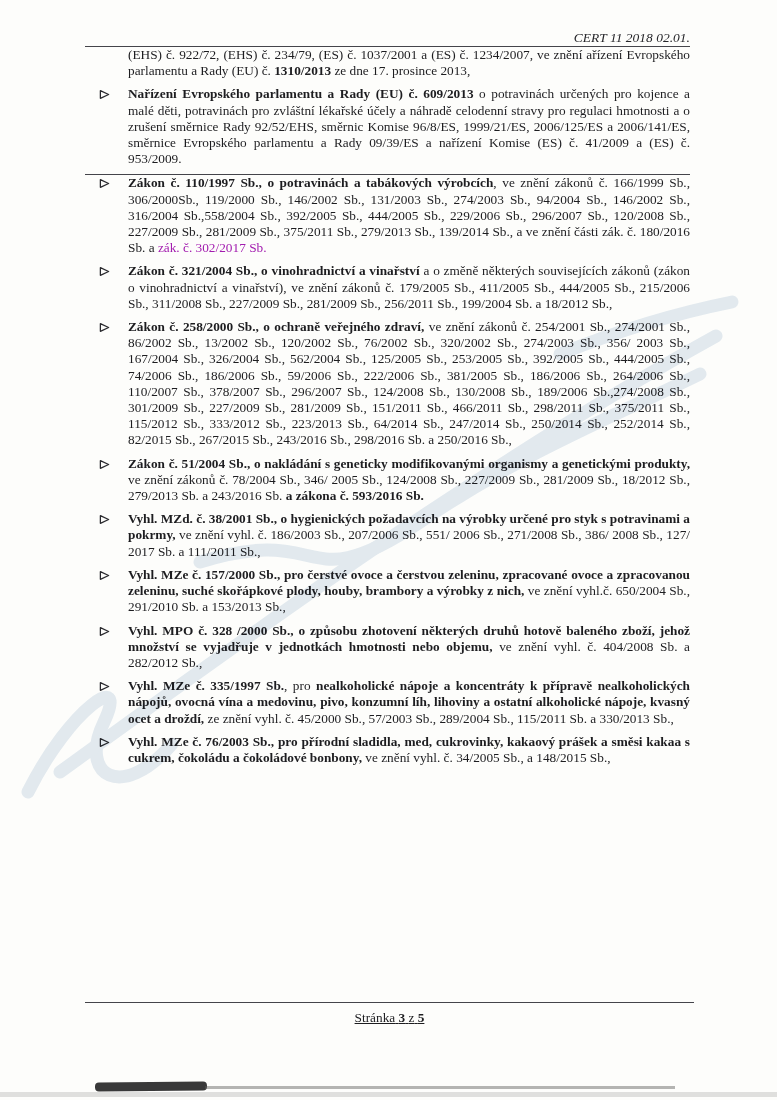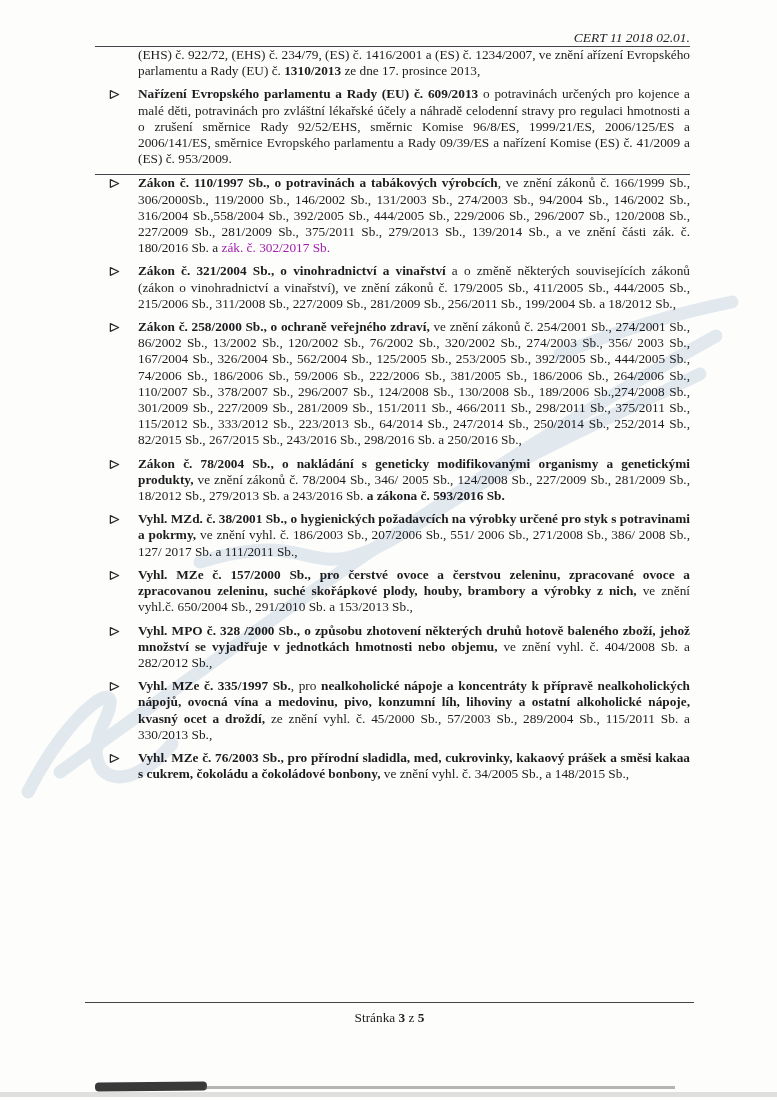--- a/index.html
+++ b/index.html
@@ -10,21 +10,21 @@
   }
   .page {
     position: relative;
     width: 777px; height: 1100px;
     background: #fdfdfb;
     overflow: hidden;
     color: #1d1d20;
   }
   .content {
     position: absolute;
-    left: 95px; right: 87px; top: 0;
+    left: 85px; right: 87px; top: 0;
   }
   .doc-ref {
     margin-top: 30px;
     text-align: right;
     font-style: italic;
     font-size: 13.5px;
     line-height: 16px;
     color: #26262a;
   }
   hr.rule {
@@ -48,21 +48,21 @@
     margin: 0;
     flex: 1;
     font-size: 13.3px;
     line-height: 16.2px;
     text-align: justify;
   }
   .b { font-weight: bold; }
   .m { color: #a21caf; }
   .footer {
     position: absolute;
-    left: 85px; right: 83px; top: 1002px;
+    left: 85px; right: 83px; top: 1002px; text-decoration: underline;
   }
   .footer-text {
     text-align: center;
     font-size: 13.3px;
     margin-top: 7px;
     color: #1d1d20;
   }
   .watermark {
     position: absolute;
     left: 0; top: 0;
@@ -111,21 +111,21 @@
 
   <div class="content">
 
     <div class="doc-ref">CERT 11 2018 02.01.</div>
 
     <hr class="rule rule-top">
 
     <div id="legal-list">
         <section>
           <div class="item no-bullet">
-            <p class="body"><span>(EHS) č. 922/72, (EHS) č. 234/79, (ES) č. 1416/2001 a (ES) č. 1234/2007, ve znění ařízení Evropského parlamentu a Rady (EU) č. </span><span class="b">1310/2013</span><span> ze dne 17. prosince 2013,</span></p>
+            <p class="body"><span>(EHS) č. 922/72, (EHS) č. 234/79, (ES) č. 1037/2001 a (ES) č. 1234/2007, ve znění ařízení Evropského parlamentu a Rady (EU) č. </span><span class="b">1310/2013</span><span> ze dne 17. prosince 2013,</span></p>
           </div>
           <div class="item">
             <span class="bullet">
               <svg viewBox="0 0 12 12" xmlns="http://www.w3.org/2000/svg">
                 <path d="M1.5 1.8 L10.5 6 L1.5 10.2 Z" fill="none" stroke="#2a2a2e" stroke-width="1.4" stroke-linejoin="round"></path>
               </svg>
             </span>
             <p class="body"><span class="b">Nařízení Evropského parlamentu a Rady (EU) č. 609/2013</span><span> o potravinách určených pro kojence a malé děti, potravinách pro zvláštní lékařské účely a náhradě celodenní stravy pro regulaci hmotnosti a o zrušení směrnice Rady 92/52/EHS, směrnic Komise 96/8/ES, 1999/21/ES, 2006/125/ES a 2006/141/ES, směrnice Evropského parlamentu a Rady 09/39/ES a nařízení Komise (ES) č. 41/2009 a (ES) č. 953/2009.</span></p>
           </div>
         </section>
@@ -154,21 +154,21 @@
               </svg>
             </span>
             <p class="body"><span class="b">Zákon č. 258/2000 Sb., o ochraně veřejného zdraví,</span><span> ve znění zákonů č. 254/2001 Sb., 274/2001 Sb., 86/2002 Sb., 13/2002 Sb., 120/2002 Sb., 76/2002 Sb., 320/2002 Sb., 274/2003 Sb., 356/ 2003 Sb., 167/2004 Sb., 326/2004 Sb., 562/2004 Sb., 125/2005 Sb., 253/2005 Sb., 392/2005 Sb., 444/2005 Sb., 74/2006 Sb., 186/2006 Sb., 59/2006 Sb., 222/2006 Sb., 381/2005 Sb., 186/2006 Sb., 264/2006 Sb., 110/2007 Sb., 378/2007 Sb., 296/2007 Sb., 124/2008 Sb., 130/2008 Sb., 189/2006 Sb.,274/2008 Sb., 301/2009 Sb., 227/2009 Sb., 281/2009 Sb., 151/2011 Sb., 466/2011 Sb., 298/2011 Sb., 375/2011 Sb., 115/2012 Sb., 333/2012 Sb., 223/2013 Sb., 64/2014 Sb., 247/2014 Sb., 250/2014 Sb., 252/2014 Sb., 82/2015 Sb., 267/2015 Sb., 243/2016 Sb., 298/2016 Sb. a 250/2016 Sb.,</span></p>
           </div>
           <div class="item">
             <span class="bullet">
               <svg viewBox="0 0 12 12" xmlns="http://www.w3.org/2000/svg">
                 <path d="M1.5 1.8 L10.5 6 L1.5 10.2 Z" fill="none" stroke="#2a2a2e" stroke-width="1.4" stroke-linejoin="round"></path>
               </svg>
             </span>
-            <p class="body"><span class="b">Zákon č. 78/2004 Sb., o nakládání s geneticky modifikovanými organismy a genetickými produkty,</span><span> ve znění zákonů č. 78/2004 Sb., 346/ 2005 Sb., 124/2008 Sb., 227/2009 Sb., 281/2009 Sb., 18/2012 Sb., 279/2013 Sb. a 243/2016 Sb. </span><span class="b">a zákona č. 593/2016 Sb.</span></p>
+            <p class="body"><span class="b">Zákon č. 51/2004 Sb., o nakládání s geneticky modifikovanými organismy a genetickými produkty,</span><span> ve znění zákonů č. 78/2004 Sb., 346/ 2005 Sb., 124/2008 Sb., 227/2009 Sb., 281/2009 Sb., 18/2012 Sb., 279/2013 Sb. a 243/2016 Sb. </span><span class="b">a zákona č. 593/2016 Sb.</span></p>
           </div>
           <div class="item">
             <span class="bullet">
               <svg viewBox="0 0 12 12" xmlns="http://www.w3.org/2000/svg">
                 <path d="M1.5 1.8 L10.5 6 L1.5 10.2 Z" fill="none" stroke="#2a2a2e" stroke-width="1.4" stroke-linejoin="round"></path>
               </svg>
             </span>
             <p class="body"><span class="b">Vyhl. MZd. č. 38/2001 Sb., o hygienických požadavcích na výrobky určené pro styk s potravinami a pokrmy,</span><span> ve znění vyhl. č. 186/2003 Sb., 207/2006 Sb., 551/ 2006 Sb., 271/2008 Sb., 386/ 2008 Sb., 127/ 2017 Sb. a 111/2011 Sb.,</span></p>
           </div>
           <div class="item">

